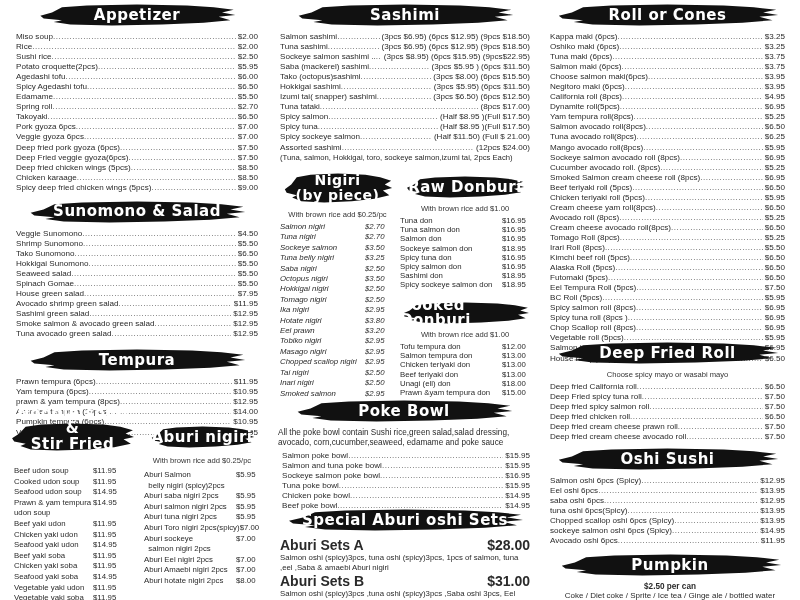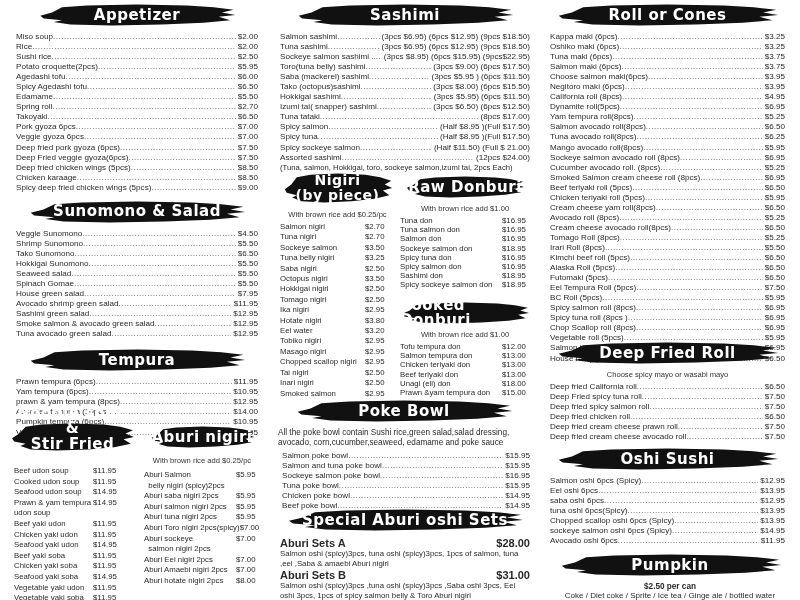--- a/index.html
+++ b/index.html
@@ -21,21 +21,21 @@
   .row .name { flex: 0 0 auto; }
   .row .dots { flex: 1 1 auto; overflow: hidden; color: #444; letter-spacing: 0.5px; }
   .row .dots::before { content: "................................................................................................................................................................................................................................"; }
   .row .price { flex: 0 0 auto; text-align: right; padding-left: 2px; }
   .note { font-size: 7.6px; text-align: center; line-height: 10px; color: #333; margin-bottom: 2px; }
   .tbl { font-size: 7.8px; line-height: 10.6px; }
   .tbl .r { display: flex; }
   .tbl .r .n { flex: 1 1 auto; }
   .tbl .r .p { flex: 0 0 auto; width: 40px; }
   .desc { font-size: 7.8px; line-height: 10px; }
-  .setname { font-weight: bold; font-size: 11px; display: flex; justify-content: space-between; }
+  .setname { font-weight: bold; font-size: 14px; display: flex; justify-content: space-between; }
   .bev-price { font-weight: bold; font-size: 8.2px; text-align: center; }
   .bev-list { font-size: 8px; text-align: center; }
 </style>
 </head>
 <body>
 
 <svg width="0" height="0" style="position:absolute">
   <defs>
     <symbol id="brush" viewBox="0 0 240 30" preserveAspectRatio="none">
       <path d="M4 16 L18 12 L30 6 L60 4 L120 3 L180 4 L212 6 L236 9 L222 12 L238 15 L218 17 L232 21 L200 24 L150 26 L90 27 L40 26 L20 23 L30 21 L8 19 Z" fill="#111"></path>
@@ -382,25 +382,20 @@
         <span class="name">Tuna sashimi</span>
         <span class="dots"></span>
         <span class="price">(3pcs $6.95) (6pcs $12.95) (9pcs $18.50)</span>
       </div>
       <div class="row">
         <span class="name">Sockeye salmon sashimi ..</span>
         <span class="dots"></span>
         <span class="price">(3pcs $8.95) (6pcs $15.95) (9pcs$22.95)</span>
       </div>
       <div class="row">
-        <span class="name">Toro(tuna belly) sashimi</span>
-        <span class="dots"></span>
-        <span class="price">(3pcs $9.00) (6pcs $17.50)</span>
-      </div>
-      <div class="row">
         <span class="name">Saba (mackerel) sashimi</span>
         <span class="dots"></span>
         <span class="price">(3pcs $5.95 ) (6pcs $11.50)</span>
       </div>
       <div class="row">
         <span class="name">Tako (octopus)sashimi</span>
         <span class="dots"></span>
         <span class="price">(3pcs $8.00) (6pcs $15.50)</span>
       </div>
       <div class="row">
@@ -446,21 +441,21 @@
   <div class="brush two" style="width:110px;height:36px;justify-content:center;">
     <svg>
         <use href="#brush"></use>
       </svg>
     <span class="title" style="font-size:14px;">
       <span>Nigiri</span><br>
       <span>(by piece)</span>
     </span>
   </div>
   <div class="note">With brown rice add $0.25/pc</div>
-  <div class="tbl" style="line-height:10.4px;">
+  <div class="tbl" style="line-height:10.4px;font-style:italic;">
       <div class="r">
         <span class="n" style="white-space:pre">Salmon nigiri</span>
         <span class="p" style="width:30px">$2.70</span>
       </div>
       <div class="r">
         <span class="n" style="white-space:pre">Tuna nigiri</span>
         <span class="p" style="width:30px">$2.70</span>
       </div>
       <div class="r">
         <span class="n" style="white-space:pre">Sockeye salmon</span>
@@ -488,21 +483,21 @@
       </div>
       <div class="r">
         <span class="n" style="white-space:pre">Ika nigiri</span>
         <span class="p" style="width:30px">$2.95</span>
       </div>
       <div class="r">
         <span class="n" style="white-space:pre">Hotate nigiri</span>
         <span class="p" style="width:30px">$3.80</span>
       </div>
       <div class="r">
-        <span class="n" style="white-space:pre">Eel water</span>
+        <span class="n" style="white-space:pre">Eel prawn</span>
         <span class="p" style="width:30px">$3.20</span>
       </div>
       <div class="r">
         <span class="n" style="white-space:pre">Tobiko nigiri</span>
         <span class="p" style="width:30px">$2.95</span>
       </div>
       <div class="r">
         <span class="n" style="white-space:pre">Masago nigiri</span>
         <span class="p" style="width:30px">$2.95</span>
       </div>

